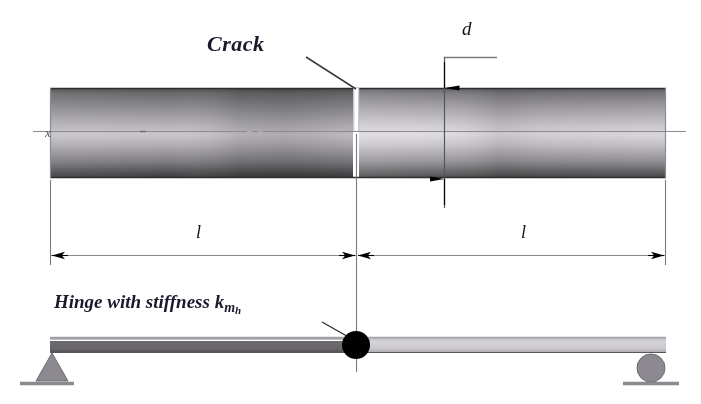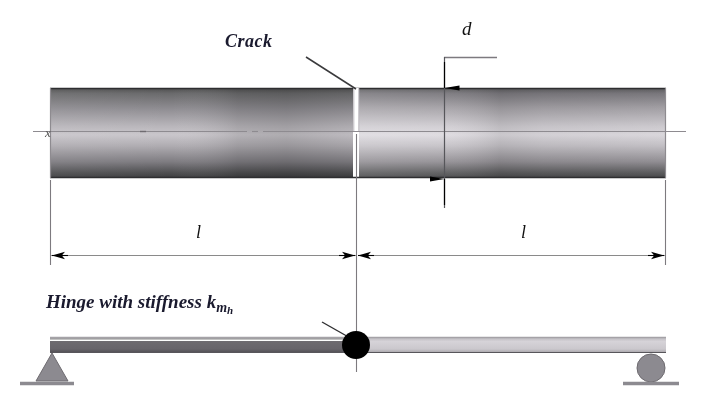--- a/index.html
+++ b/index.html
@@ -6,34 +6,34 @@
   body{
     width:701px;height:404px;
     background:#ffffff;
     font-family:"Liberation Serif", serif;
     overflow:hidden;
     position:relative;
   }
   #fig{position:absolute;left:0;top:0;width:701px;height:404px;}
   .lbl{position:absolute;font-family:"Liberation Serif",serif;white-space:nowrap;}
   .lbl-crack{
-    left:225px; top:31px;
-    font-size:18px; font-weight:bold; font-style:italic;
+    left:207px; top:31px;
+    font-size:22px; font-weight:bold; font-style:italic;
     color:#1a1a2e;
     letter-spacing:0.5px;
   }
   .lbl-d{
     left:462px; top:18px;
     font-size:19px; font-style:italic; color:#111;
   }
   .lbl-l1{ left:196px; top:222px; font-size:18px; font-style:italic; color:#111;}
   .lbl-l2{ left:521px; top:222px; font-size:18px; font-style:italic; color:#111;}
   .lbl-x{ left:45px; top:125px; font-size:13px; font-style:italic; color:#555;}
   .lbl-hinge{
-    left:46px; top:291px;
+    left:54px; top:291px;
     font-size:19px; font-weight:bold; font-style:italic;
     color:#1a1a2e;
     text-align:right;
   }
   .lbl-hinge .k{font-size:19px;}
   .sub1{font-size:14px; vertical-align:-0.30em;}
   .sub2{font-size:11px; vertical-align:-0.55em;}
 </style>
 </head>
 <body>

